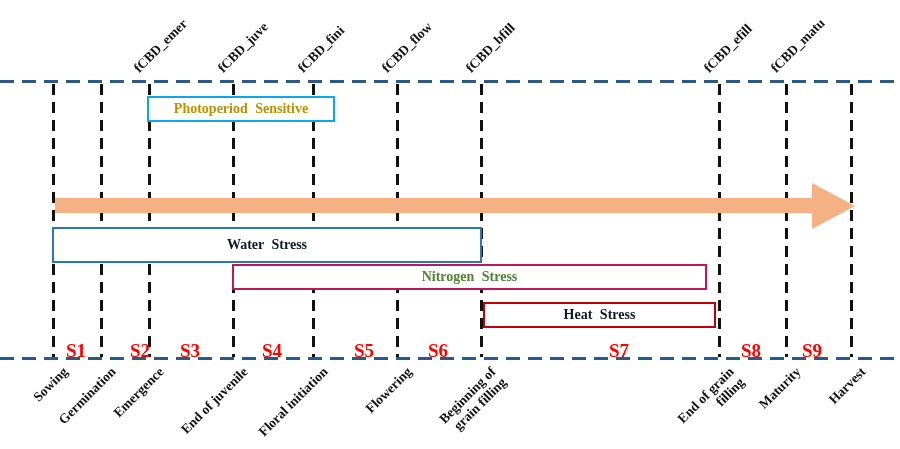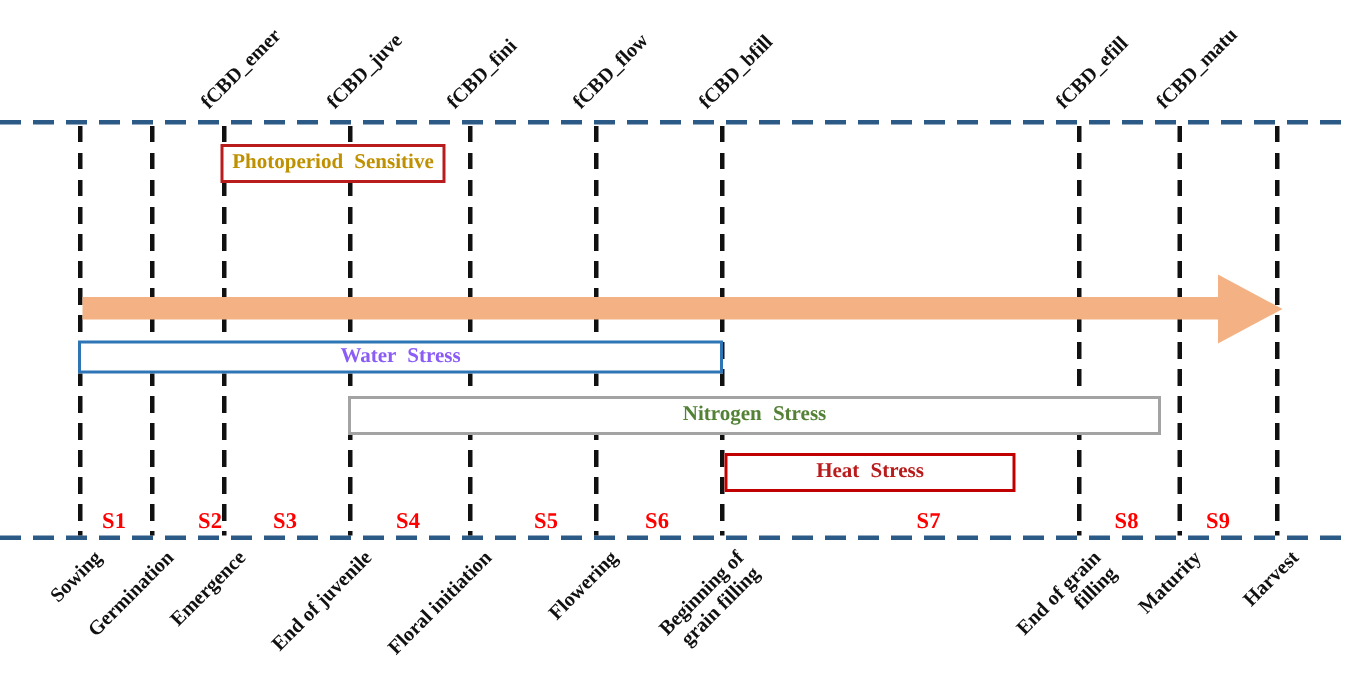--- a/index.html
+++ b/index.html
@@ -19,41 +19,41 @@
     position:absolute; top:84px; width:2.5px; height:273px;
     background:repeating-linear-gradient(180deg,#111 0 11px,transparent 11px 18px);
     z-index:1;
   }
   
   .band{
     position:absolute; box-sizing:border-box; background:#fff;
     display:flex; align-items:center; justify-content:center;
     font-weight:bold; font-size:14px; word-spacing:4px; z-index:2;
   }
-  .band.photoperiod{left:147px; top:96px; width:150px; height:26px; border:2px solid #b91c1c; color:#BF9000;font-family:Liberation Serif, serif;}
+  .band.photoperiod{left:147px; top:96px; width:188px; height:26px; border:2px solid #0ea5e9; color:#BF9000;font-family:Liberation Serif, serif;}
   .band.vernalization{left:100px; top:146px; width:215px; height:27px; border:2px solid #7030A0; color:#7030A0;}
-  .band.water{left:52px; top:227px; width:430px; height:22px; border:2px solid #2E75B6; color:#8b5cf6;}
-  .band.nitrogen{left:232px; top:264px; width:542px; height:26px; border:2px solid #a3a3a3; color:#538135;}
-  .band.heat{left:483px; top:302px; width:194px; height:26px; border:2px solid #C00000; color:#b91c1c;}
+  .band.water{left:52px; top:227px; width:430px; height:36px; border:2px solid #2E75B6; color:#0f172a;}
+  .band.nitrogen{left:232px; top:264px; width:475px; height:26px; border:2px solid #be185d; color:#538135;}
+  .band.heat{left:483px; top:302px; width:233px; height:26px; border:2px solid #C00000; color:#0f172a;}
   
   .arrow-body{position:absolute; left:55px; top:198px; width:758px; height:15px; background:#F4B183; z-index:2;}
   .arrow-head{
     position:absolute; left:812px; top:183px; width:0; height:0; z-index:2;
     border-left:43px solid #F4B183; border-top:23px solid transparent; border-bottom:23px solid transparent;
   }
   
   .toplabel{
     position:absolute; top:59px; height:17px; width:130px; line-height:17px;
     font-weight:bold; font-size:13.5px; color:#111; white-space:nowrap;
     transform-origin:0 100%; transform:rotate(-45deg); z-index:3;
   }
   
   .stage{
     position:absolute; top:340px; width:44px; margin-left:-22px; text-align:center;
-    font-weight:bold; font-size:15px; color:#FF0000; z-index:3;
+    font-weight:bold; font-size:19px; color:#FF0000; z-index:3;
   }
   
   .botlabel{
     position:absolute; top:364px; width:160px; text-align:right; line-height:1.12;
     font-weight:bold; font-size:13.5px; color:#111; white-space:nowrap;
     transform-origin:100% 0; transform:rotate(-45deg); z-index:3;
   }
   .botlabel.wrap{white-space:normal;}
 </style>
 </head>

